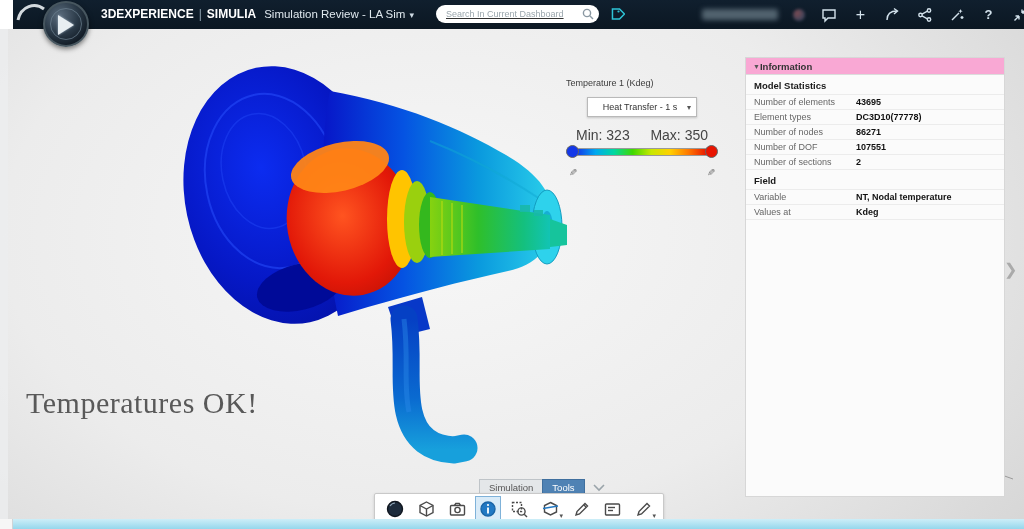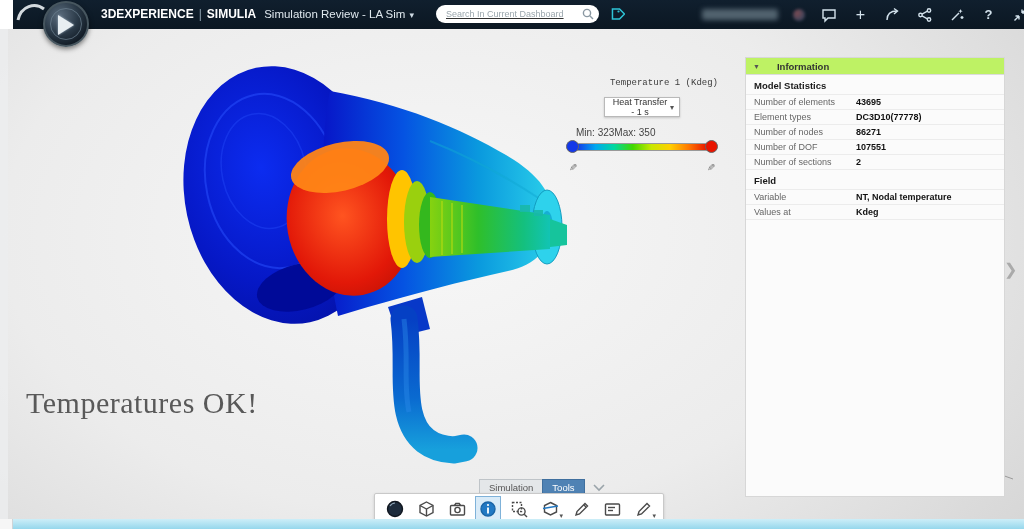--- a/index.html
+++ b/index.html
@@ -50,45 +50,45 @@
   #canvas { position:absolute; top:29px; left:0; width:1024px; height:490px;
     background:radial-gradient(ellipse 950px 620px at 42% 42%, #f7f7f7 0%, #ececec 45%, #d2d2d2 85%, #c3c3c3 100%); }
   #canvas-left-strip { position:absolute; top:29px; left:0; width:8px; height:490px;
     background:#eceeef; opacity:.8; }
   #model-svg { position:absolute; top:29px; left:0; z-index:2; }
   #annotation-text { position:absolute; left:26px; top:386px; font-size:30px; color:#595959;
     letter-spacing:.5px; z-index:3;font-family:Liberation Serif, serif; }
 
   
   #legend { position:absolute; left:566px; top:78px; width:152px; z-index:5; }
-  #legend-title { text-align:right; font-size:9px; color:#3c3c3c;font-family:Liberation Mono, monospace; }
-  #legend-dropdown { margin:9px auto 0; width:76px; height:20px; background:#fff;
+  #legend-title { text-align:left; font-size:9px; color:#3c3c3c; }
+  #legend-dropdown { margin:9px auto 0; width:110px; height:20px; background:#fff;
     border:1px solid #b9b9b9; box-shadow:0 1px 2px rgba(0,0,0,.18); display:flex;
     align-items:center; font-size:9px; color:#333; padding:0 5px; cursor:pointer; }
   #legend-dropdown .lbl { flex:1; text-align:center; }
   #legend-dropdown .caret { color:#555; font-size:8px; }
-  #legend-minmax { display:flex; font-size:10px; color:#444;
+  #legend-minmax { display:flex; justify-content:space-between; font-size:14px; color:#444;
     margin:10px 10px 2px; }
   #legend-bar-row { position:relative; height:14px; }
   #legend-bar { position:absolute; left:10px; right:10px; top:3px; height:8px;
     background:linear-gradient(to right,#1438e8,#00a8f0,#00d8a0,#40d800,#c8e800,#ffd000,#ff7800,#e81400); border:1px solid #999; }
   .legend-dot { position:absolute; top:0; width:13px; height:13px; border-radius:50%;
     border:1px solid #666; }
   #legend-dot-min { left:0; background:#1438e8; }
   #legend-dot-max { right:0; background:#e81400; }
   .legend-pencil { position:absolute; top:22px; font-size:10px; color:#777;
     transform:scaleX(-1); cursor:pointer; }
   #legend-pencil-min { left:3px; }
   #legend-pencil-max { right:3px; }
 
   
   #info-panel { position:absolute; left:745px; top:57px; width:260px; height:440px;
     background:#fbfbfb; border:1px solid #d7d7d7; z-index:6; font-size:9px; }
-  #info-header { height:17px; background:#bef264; border-bottom:1px solid #dcdcdc;
-    display:flex; align-items:center; padding:0 7px; gap:17px; cursor:pointer; }
+  #info-header { height:17px; background:#f9a8d4; border-bottom:1px solid #dcdcdc;
+    display:flex; align-items:center; padding:0 7px; gap:0; cursor:pointer; }
   #info-header .tri { font-size:7px; color:#555; }
   #info-header .ttl { font-weight:bold; font-size:9.5px; color:#333; }
   .sec-heading { font-weight:bold; color:#1a1a1a;
     font-size:9.5px; padding:5px 8px 3px; border-bottom:1px solid #ececec; }
   .info-row { display:flex; padding:2px 8px; border-bottom:1px solid #ececec;
     line-height:10px; }
   .info-row .lab { width:102px; flex:none; color:#666; }
   .info-row .val { flex:1; color:#111; font-weight:bold; }
 
   #panel-chevron { position:absolute; left:1004px; top:260px; font-size:16px; color:#aaa;

